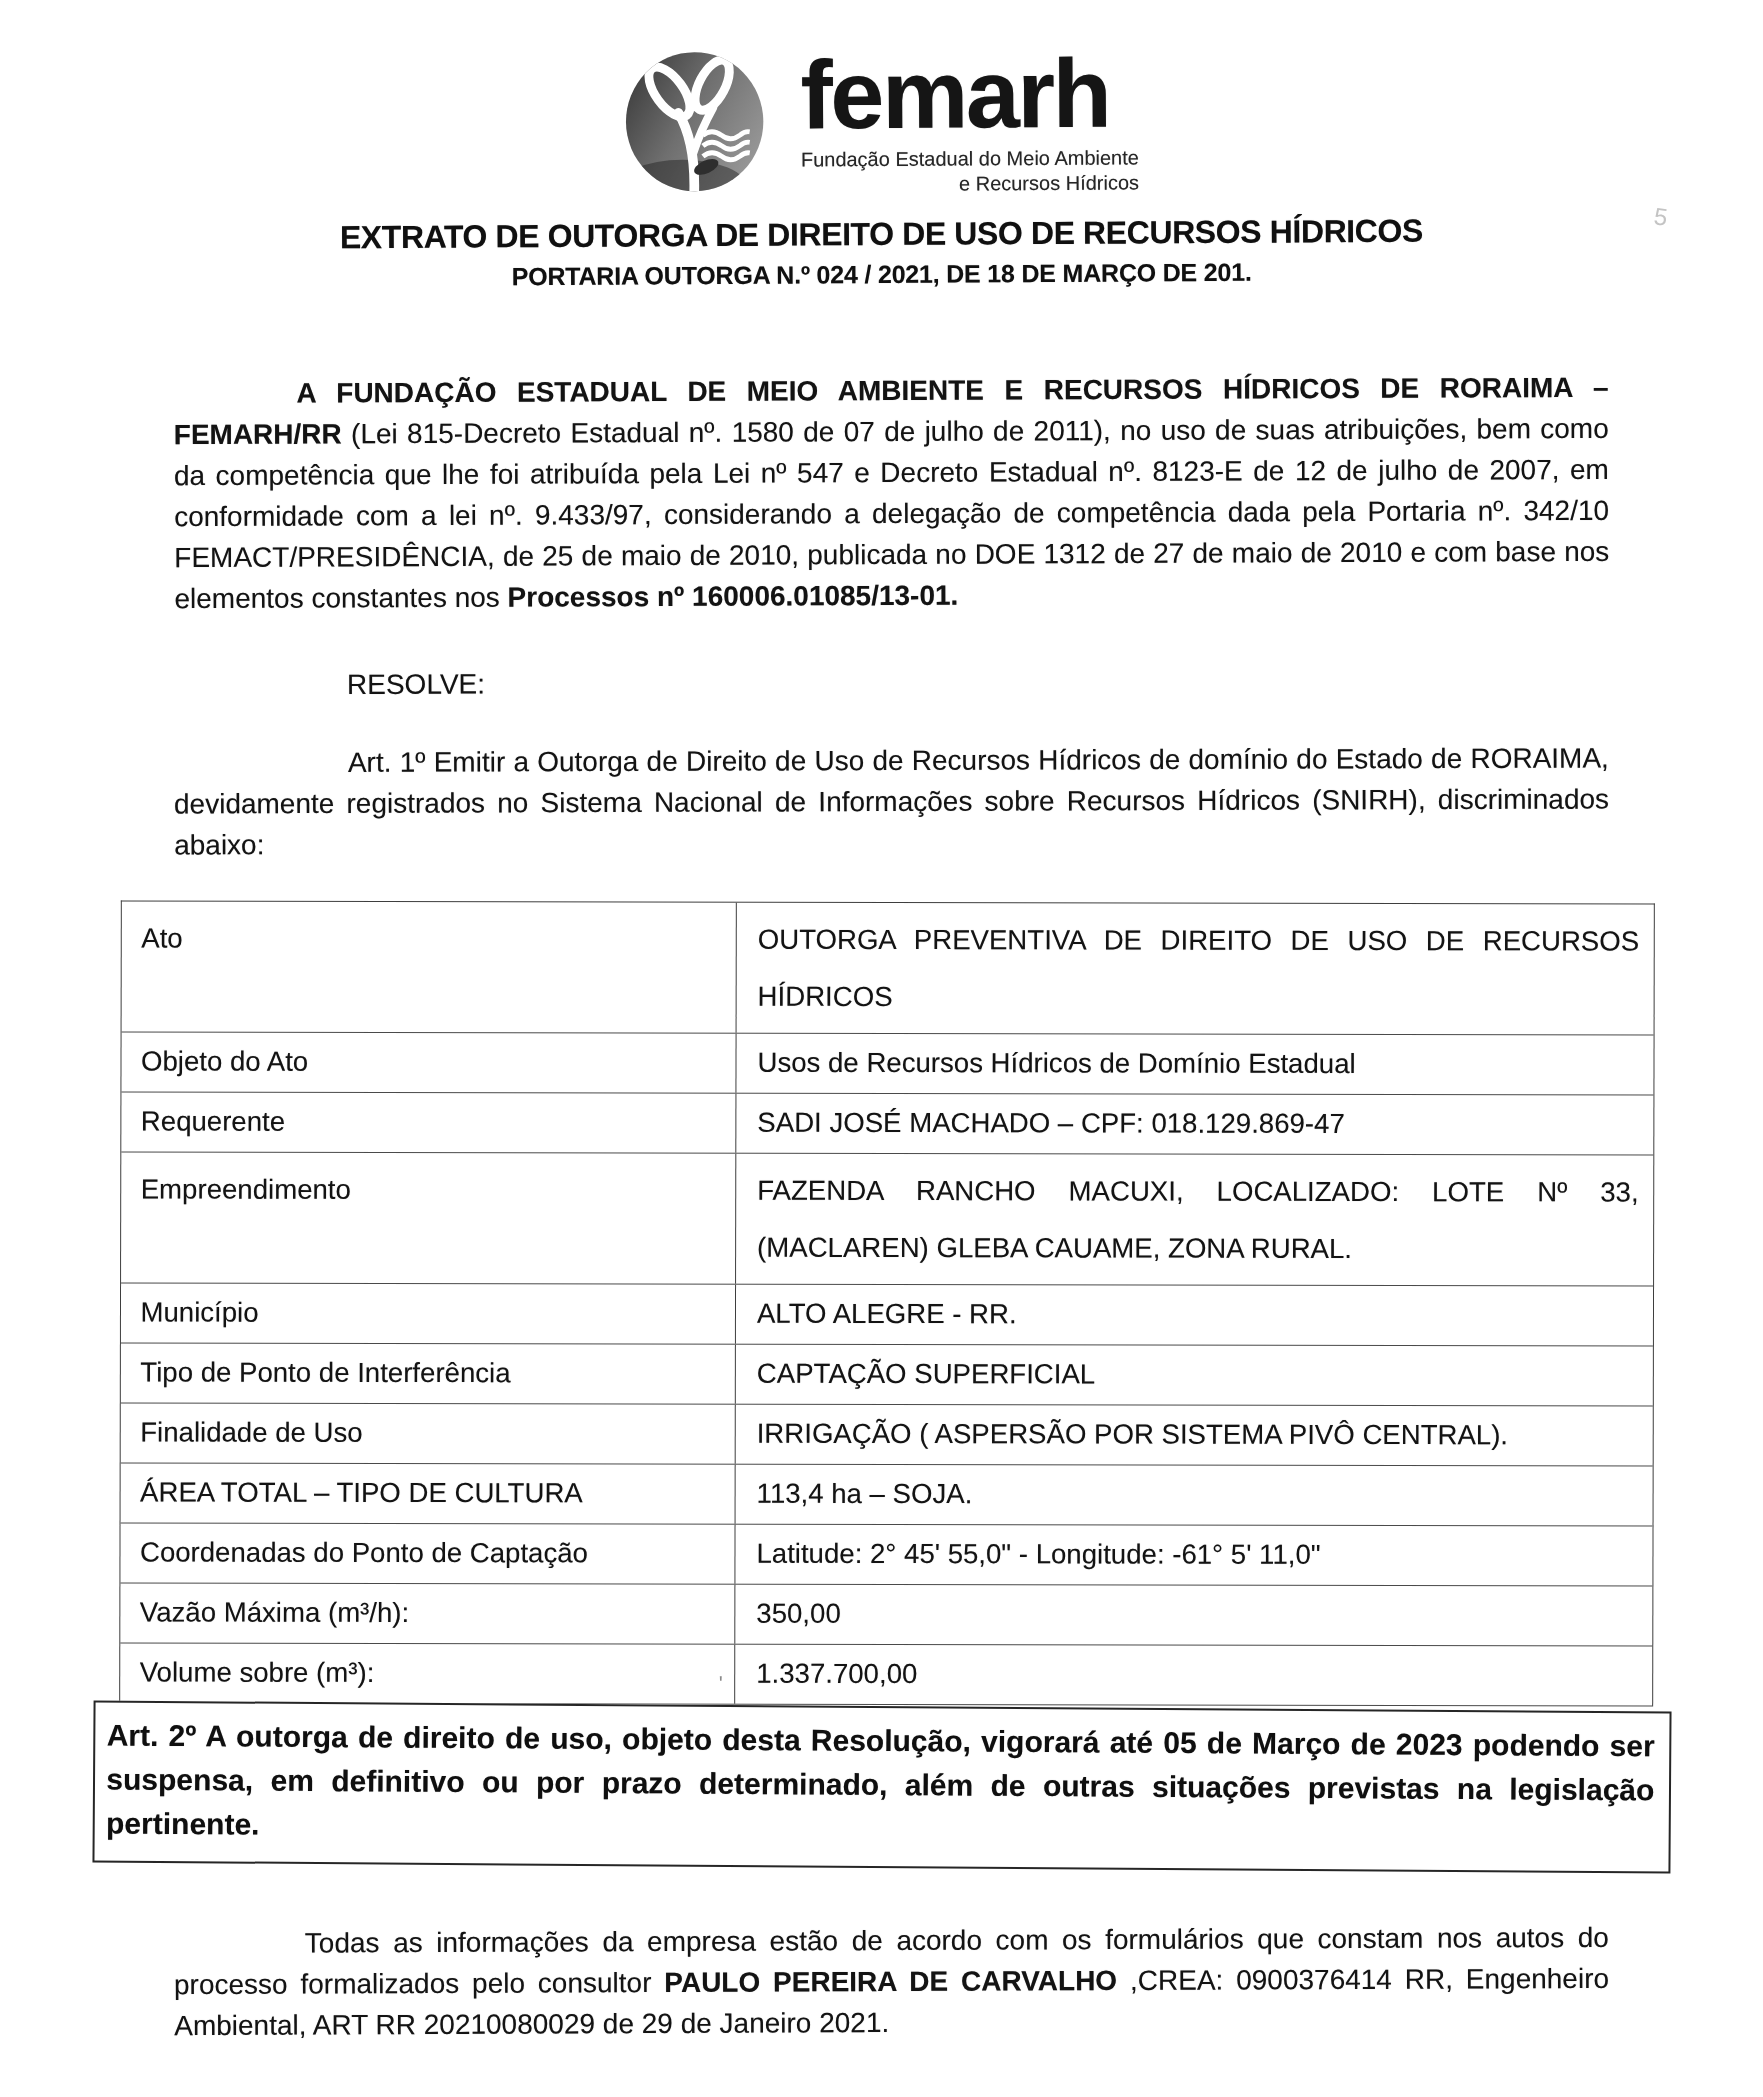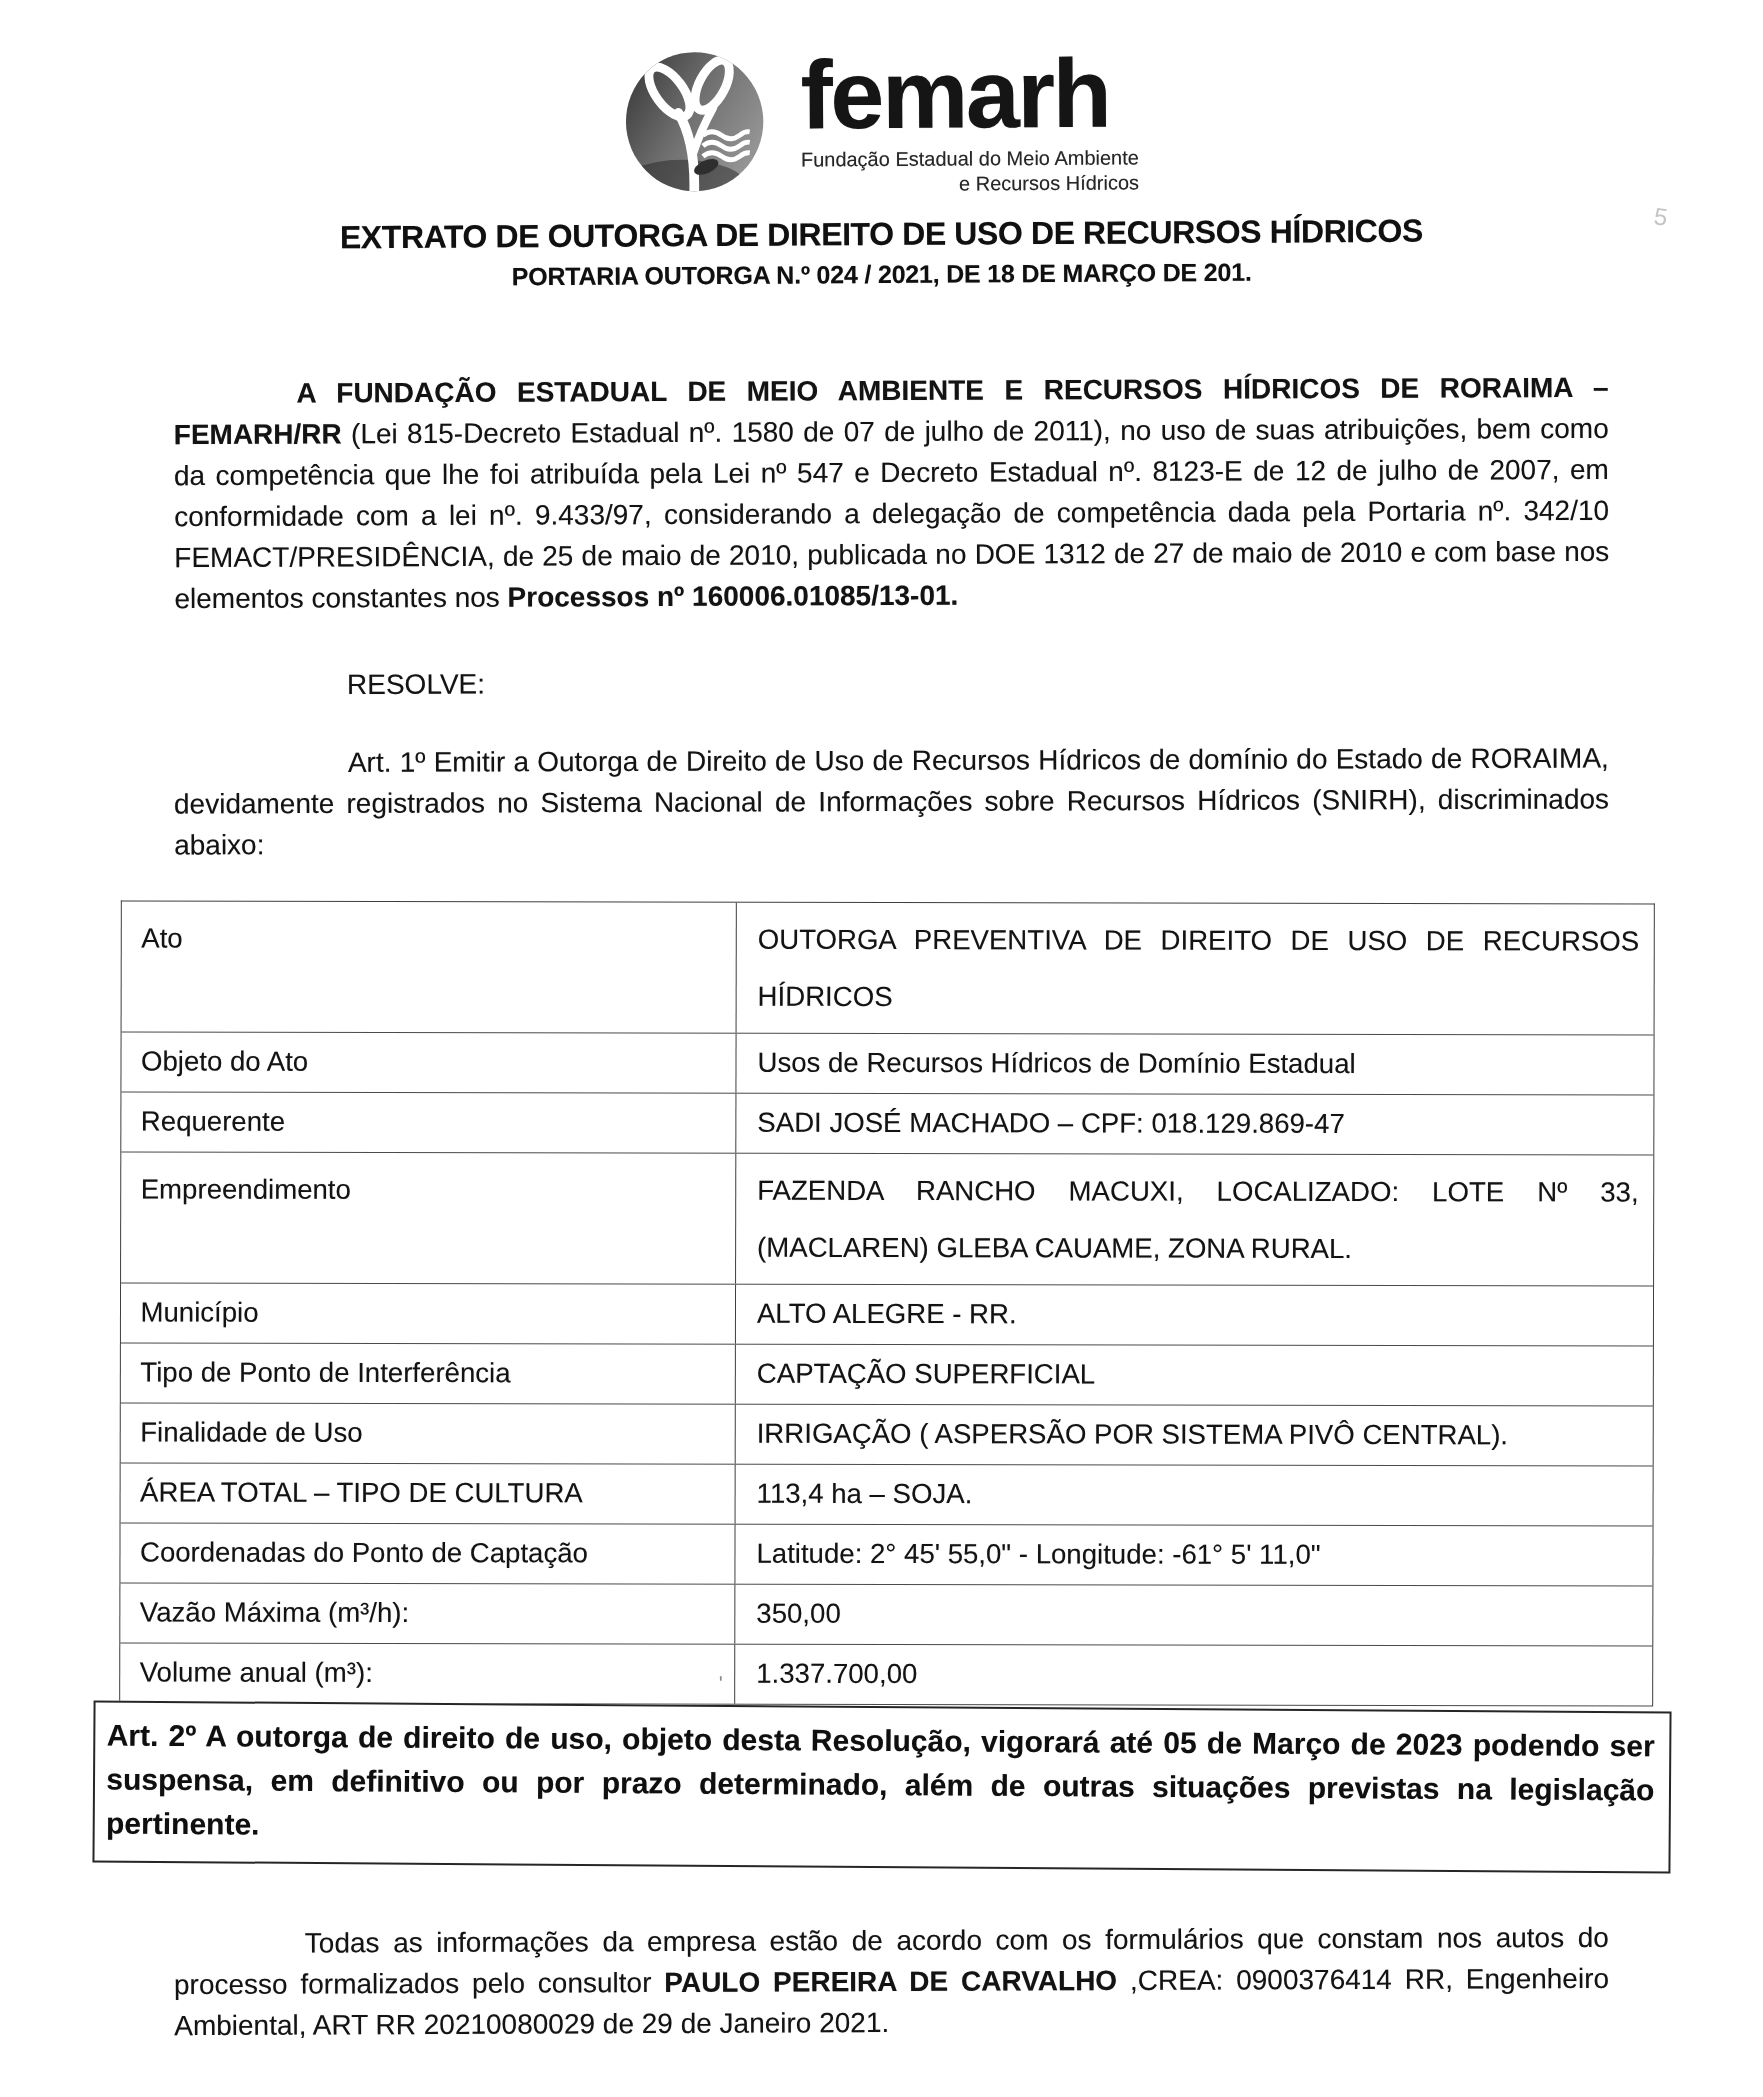--- a/index.html
+++ b/index.html
@@ -185,21 +185,21 @@
     <div class="trow">
       <div class="tcell label">Coordenadas do Ponto de Captação</div>
       <div class="tcell value">Latitude: 2° 45' 55,0" - Longitude: -61° 5' 11,0"</div>
     </div>
     <div class="trow">
       <div class="tcell label">Vazão Máxima (m³/h):</div>
       <div class="tcell value">350,00</div>
     </div>
     <div class="trow">
       <div class="tcell label volume-label">
-        <span>Volume anual (m³):</span>
+        <span>Volume sobre (m³):</span>
         <span class="scan-tick">'</span>
       </div>
       <div class="tcell value">1.337.700,00</div>
     </div>
   </div>
 
   <div class="article2">Art. 2º A outorga de direito de uso, objeto desta Resolução, vigorará até 05 de Março de 2023 podendo ser suspensa, em definitivo ou por prazo determinado, além de outras situações previstas na legislação pertinente.</div>
 
   <p class="bodytext closing">
     <span>Todas as informações da empresa estão de acordo com os formulários que constam nos autos do processo formalizados pelo consultor </span><span class="b">PAULO PEREIRA DE CARVALHO</span><span> ,CREA: 0900376414 RR, Engenheiro Ambiental, ART RR 20210080029 de 29 de Janeiro 2021.</span>

